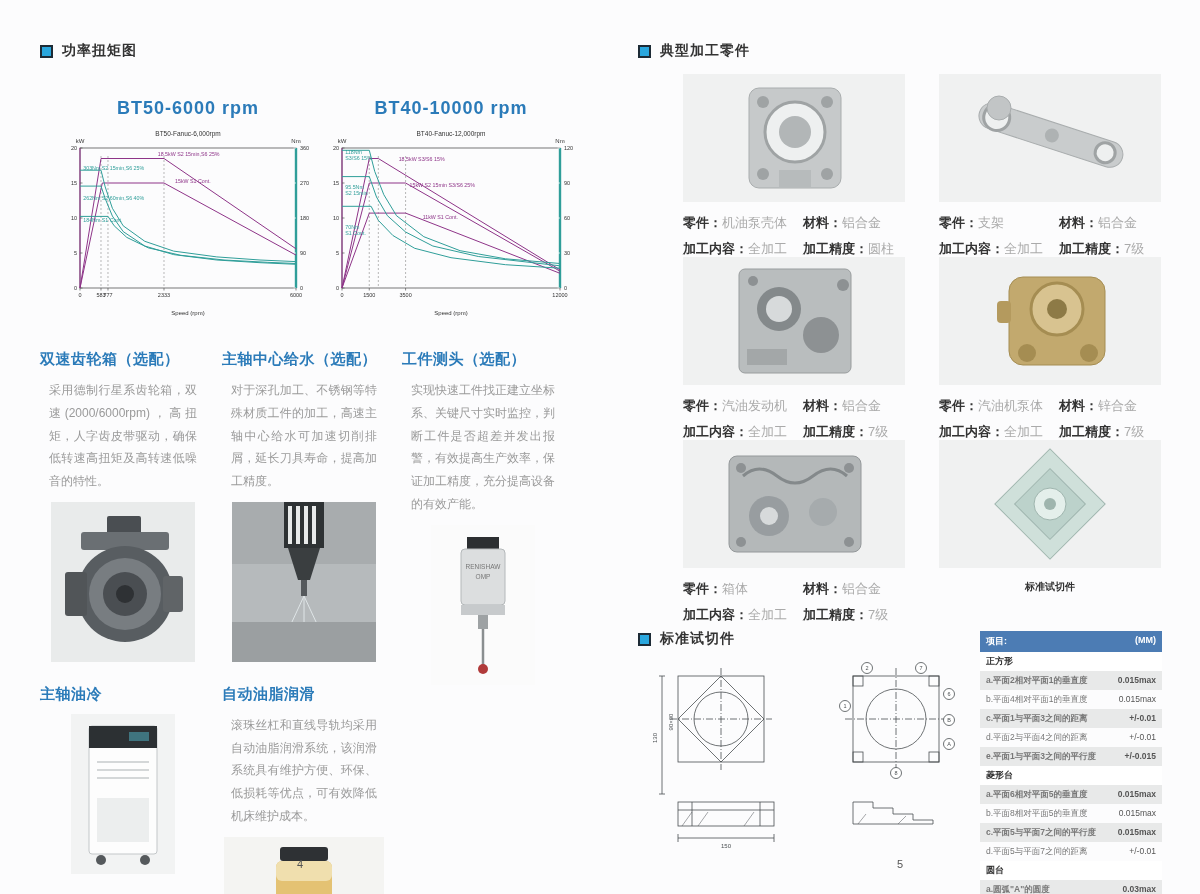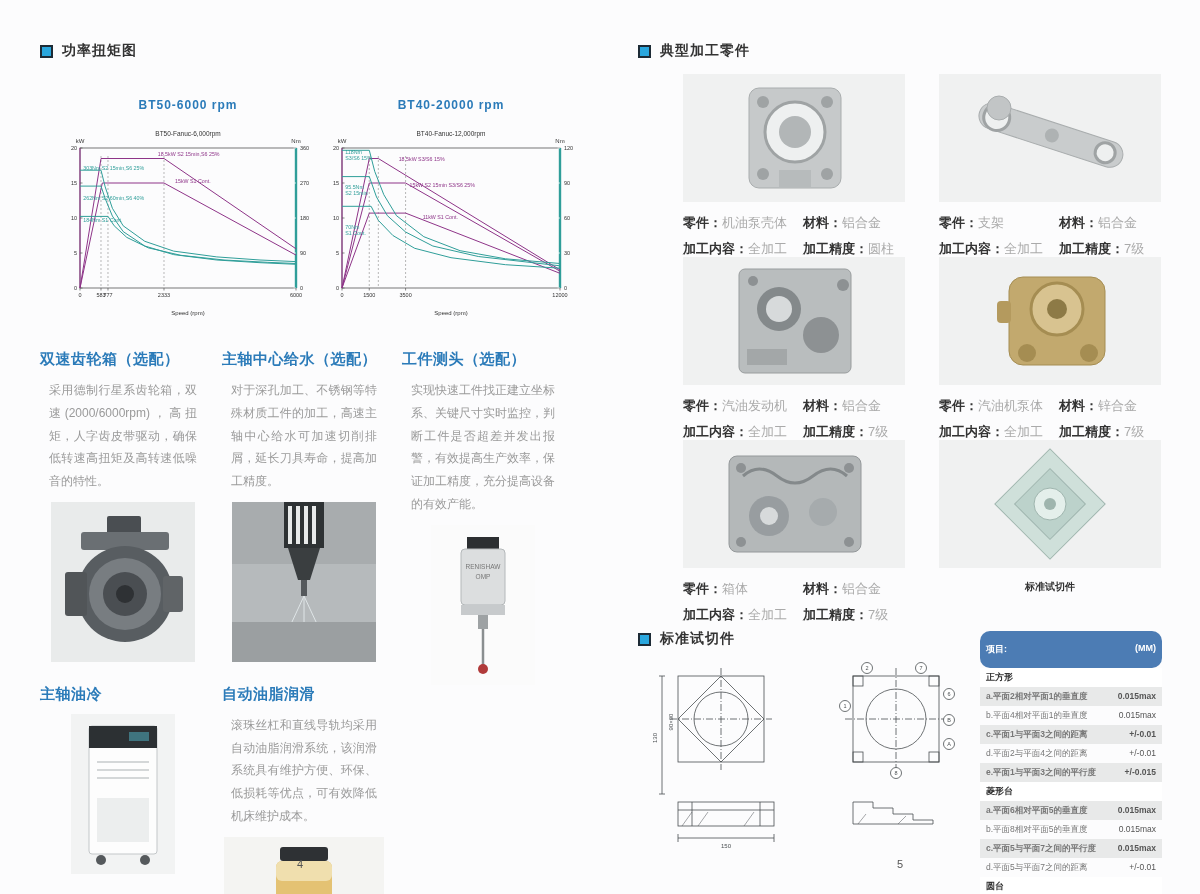--- a/index.html
+++ b/index.html
@@ -2,61 +2,61 @@
 <html><head>
 <meta charset="utf-8">
 <style>
   html,body{margin:0;padding:0;background:#e9e9e9;}
   #canvas{position:relative;width:1200px;height:894px;background:#fcfcfd;overflow:hidden;
           font-family:"Liberation Sans","DejaVu Sans",sans-serif;}
   
   .sec-head{position:absolute;display:flex;align-items:center;gap:9px;font-weight:bold;
             font-size:14px;color:#333;letter-spacing:1px;}
   .sec-head .sq{width:9px;height:9px;background:#2aa7de;border:2px solid #1d2b36;flex:0 0 auto;}
-  .chart-title{position:absolute;color:#2b7bb9;font-weight:bold;font-size:12px;
+  .chart-title{position:absolute;color:#2b7bb9;font-weight:bold;font-size:18px;
                text-align:center;letter-spacing:1px;}
   
   .options-grid{position:absolute;left:40px;top:350px;width:540px;display:grid;
                 grid-template-columns:182px 180px 178px;}
   .option-cell{padding-right:16px;box-sizing:border-box;}
   .option-cell h3{margin:0 0 10px 0;font-size:15px;color:#2b7bb9;letter-spacing:.5px;font-weight:bold;}
   .option-cell p{margin:9px;font-size:12px;color:#9a9a9a;line-height:1.9;text-align:justify;min-height:72px;}
   .photo-box{margin-top:5px;height:160px;display:flex;align-items:flex-start;justify-content:center;}
   
   .parts-grid{position:absolute;left:683px;top:74px;width:478px;display:grid;
               grid-template-columns:222px 222px;column-gap:34px;}
   .part-cell{height:183px;}
   .part-photo{height:128px;background:#f0f1f1;overflow:hidden;}
   .part-info{padding-top:8px;font-size:13px;color:#aaa;line-height:2.0;}
   .part-info b{color:#333;font-weight:bold;}
   .part-info .pair{display:inline-block;width:120px;}
   .part-caption{margin-top:12px;text-align:center;font-size:10px;font-weight:bold;color:#333;}
   
   .spec-table{position:absolute;left:980px;top:631px;width:182px;font-size:8.5px;}
   .t-head{display:flex;justify-content:space-between;background:#4c7cb4;color:#fff;
-          font-weight:bold;padding:12px 6px;font-size:9px;border-radius:10px;}
+          font-weight:bold;padding:4px 6px;font-size:9px;}
   .t-group{font-weight:bold;color:#333;padding:3px 6px;font-size:9px;background:#fff;}
   .t-row{display:flex;justify-content:space-between;padding:3.5px 6px;color:#777;}
   .t-row .val{color:#555;}
   .t-row.alt{background:#e8e9e9;font-weight:bold;}
   .page-num{position:absolute;font-size:11px;color:#555;text-align:center;}
   svg text{font-family:"Liberation Sans","DejaVu Sans",sans-serif;}
 </style>
 </head>
 <body>
 
 <div id="canvas">
 
   <div class="sec-head" style="left:40px;top:42px;">
     <span class="sq"></span>
     <span>功率扭矩图</span>
   </div>
 
   <div class="chart-title" style="left:60px;top:98px;width:256px;">BT50-6000 rpm</div>
-  <div class="chart-title" style="left:322px;top:98px;width:258px;">BT40-20000 rpm</div>
+  <div class="chart-title" style="left:322px;top:98px;width:258px;">BT40-10000 rpm</div>
 
   <svg id="chart1" width="256" height="196" style="position:absolute;left:60px;top:124px;">
       <text x="128" y="12" text-anchor="middle" font-size="6.5" fill="#333">BT50-Fanuc-6,000rpm</text>
       <text x="20" y="19" text-anchor="middle" font-size="6" fill="#333">kW</text>
       <text x="236" y="19" text-anchor="middle" font-size="6" fill="#333">Nm</text>
       <rect x="20" y="24" width="216" height="140" fill="none" stroke="#555" stroke-width="0.8"></rect>
       <line x1="236" y1="24" x2="236" y2="164" stroke="#2f9e99" stroke-width="2.4"></line>
       <line x1="20" y1="24" x2="20" y2="164" stroke="#8e3488" stroke-width="1.1"></line>
       <line x1="40.988" x2="40.988" y1="32" y2="164" stroke="#999" stroke-width="0.7" stroke-dasharray="2,2"></line>
       <line x1="47.972" x2="47.972" y1="32" y2="164" stroke="#999" stroke-width="0.7" stroke-dasharray="2,2"></line>

